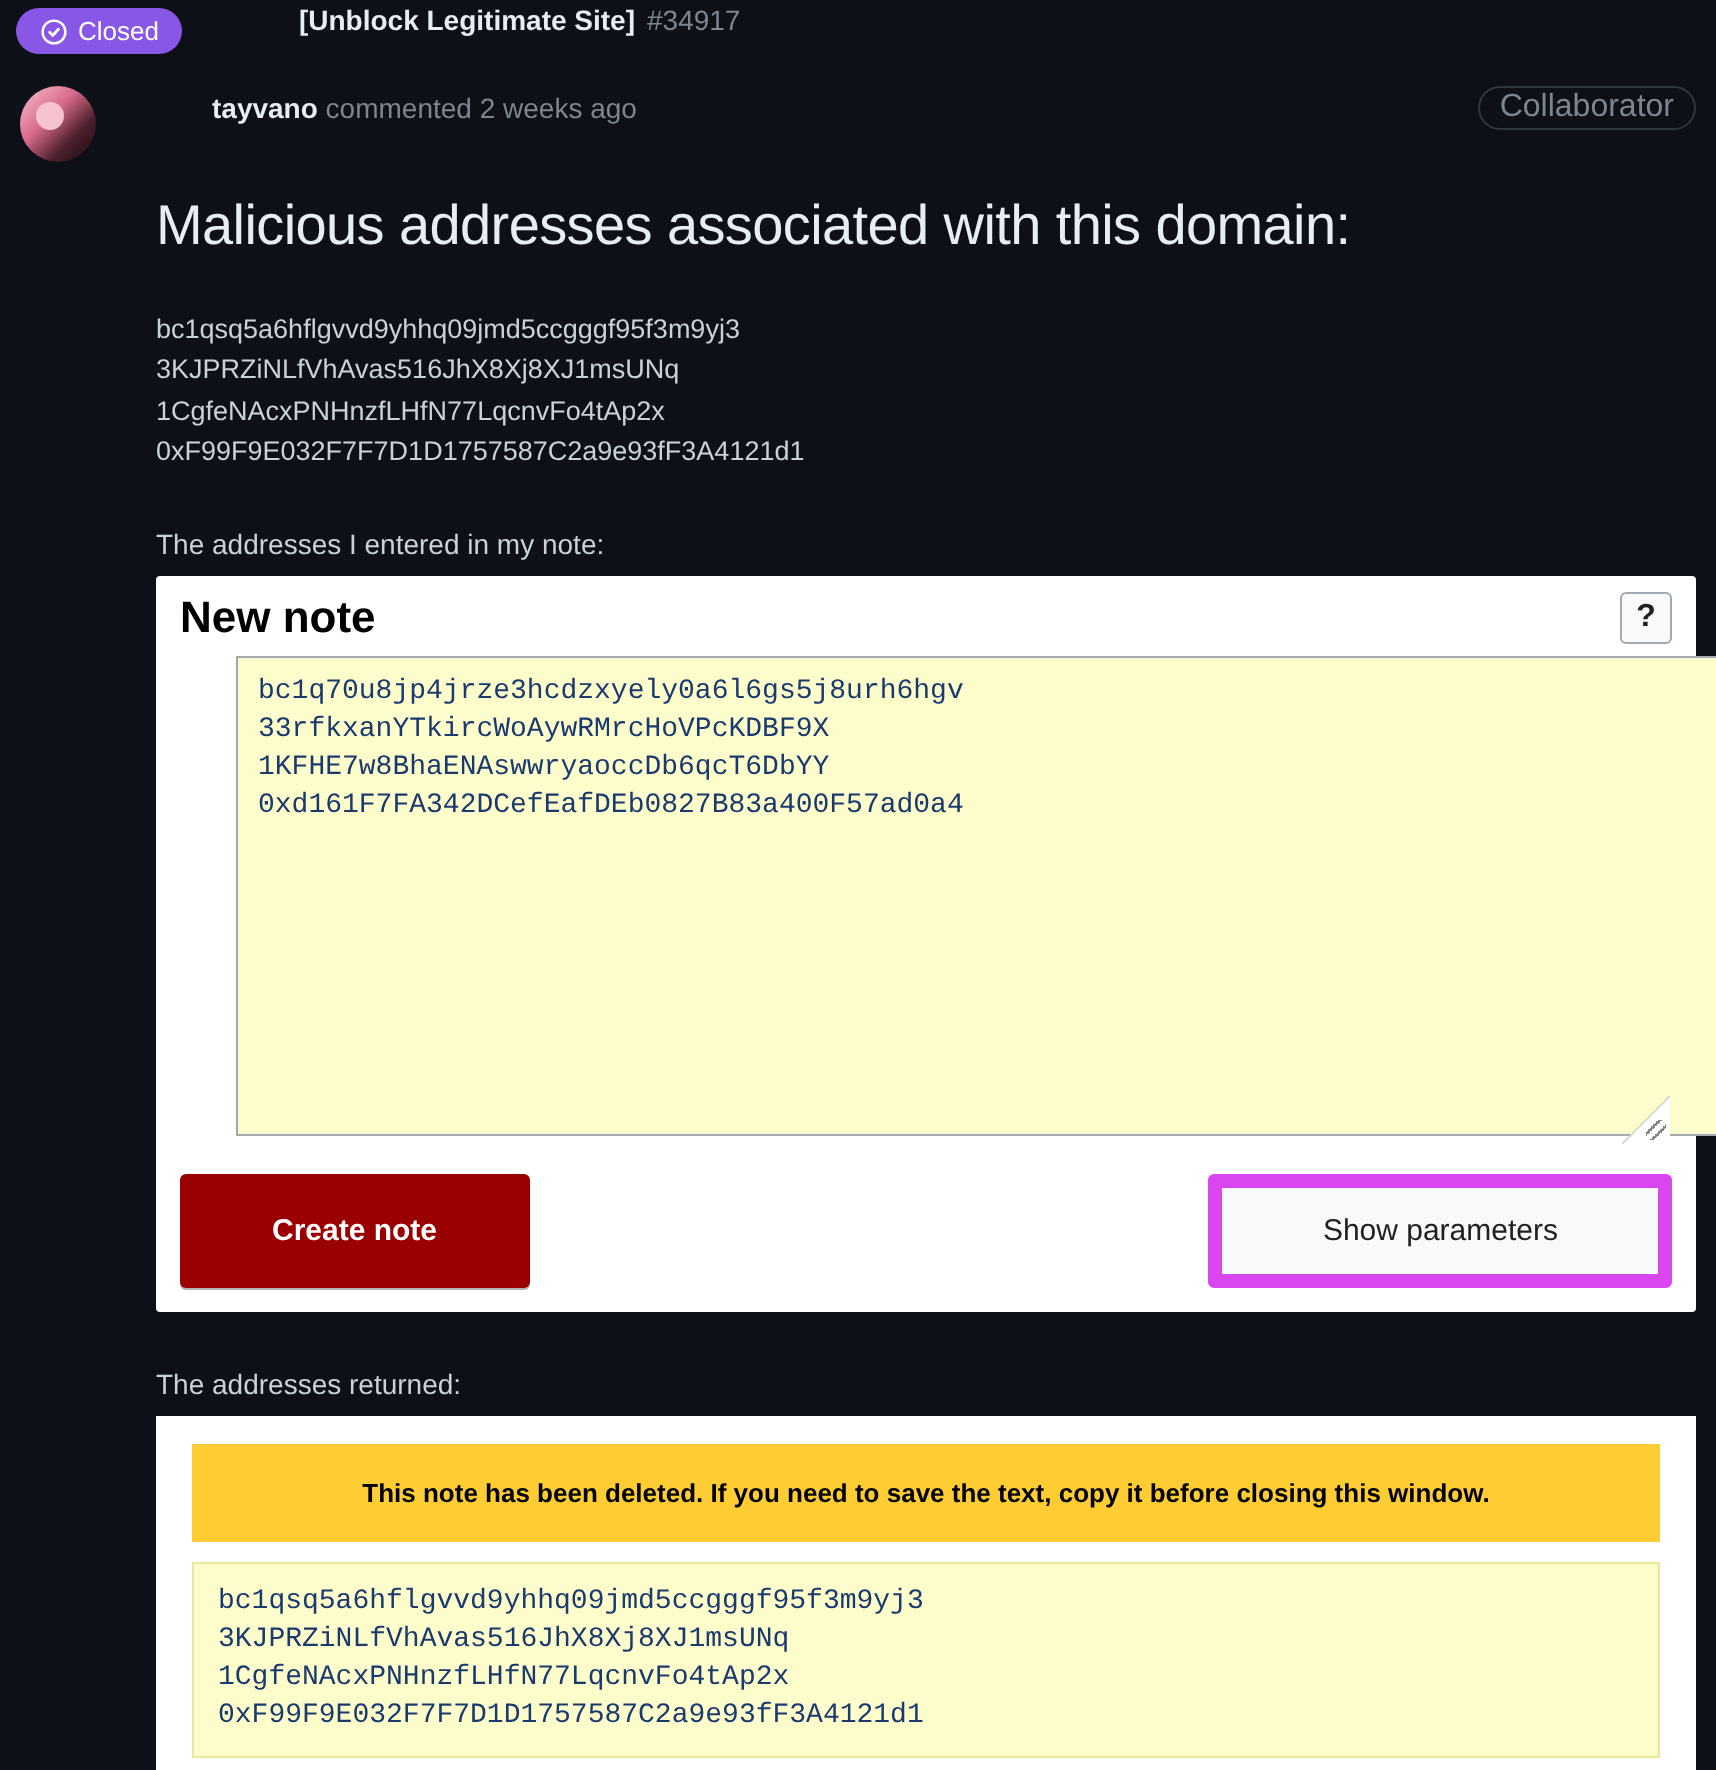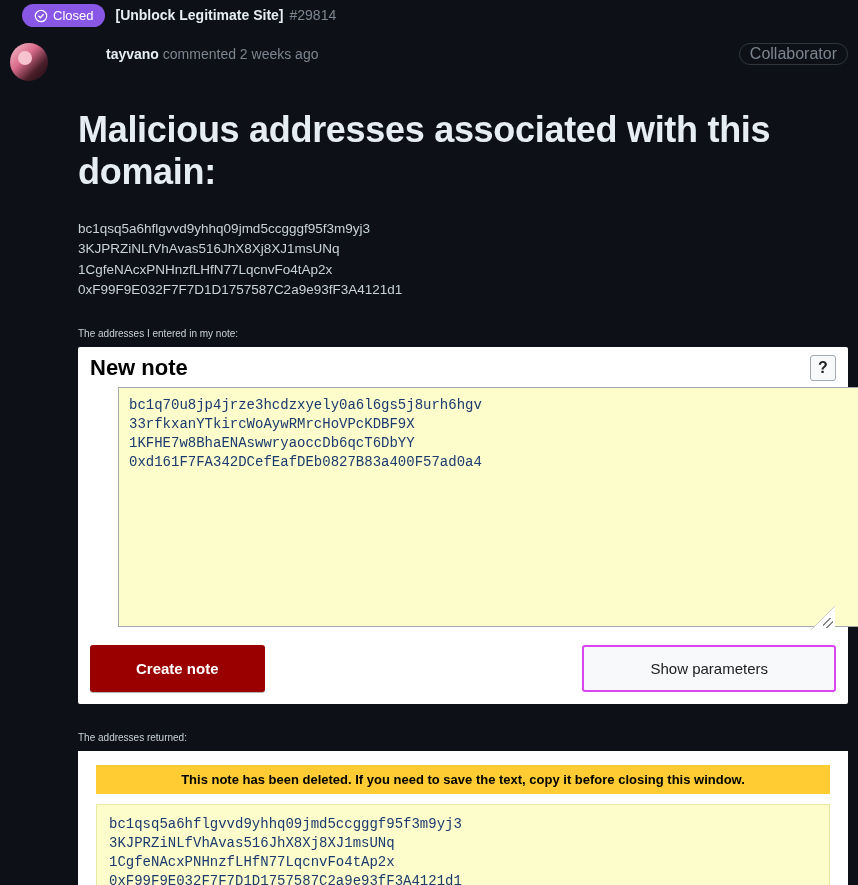--- a/index.html
+++ b/index.html
@@ -6,38 +6,38 @@
 body {
   background: #0d1117;
   color: #c9d1d9;
   font-family: -apple-system, BlinkMacSystemFont, "Segoe UI", Helvetica, Arial, sans-serif;
   width: 858px;
   height: 885px;
   overflow: hidden;
 }
 .header {
   display: flex;
-  padding: 2px 10px 8px 22px;
-  align-items: center;
+  padding: 2px 10px 8px 8px;
+  align-items: flex-start;
 }
 .status-badge {
   background: #8957e5;
   color: #fff;
   border-radius: 12px;
   padding: 4px 12px;
   display: flex;
   align-items: center;
   font-size: 13px;
   font-weight: 500;
   margin-right: 10px;
   margin-top: 2px;
 }
 .status-badge svg { margin-right: 5px; }
 .issue-meta { flex: 1; }
-.issue-title-line { display: flex; align-items: baseline; }
+.issue-title-line { display: flex; align-items: baseline; margin-left: 48px; }
 .issue-title { color: #e6edf3; font-size: 14px; font-weight: 600; }
 .issue-number { color: #7d8590; font-size: 14px; margin-left: 6px; }
 .issue-sub { color: #7d8590; font-size: 13px; }
 .issue-sub .author-link { color: #7d8590; font-weight: 600; }
 
 .comment-wrap { display: flex; padding: 0 10px; }
 .avatar {
   width: 38px; height: 38px; border-radius: 50%;
   background: linear-gradient(135deg,#f8c3d0 0%,#d86a8a 40%,#4a1e2a 70%,#1a0a0e 100%);
   flex-shrink: 0; margin-top: 8px;
@@ -55,26 +55,26 @@
   margin-left: 28px;
 }
 .comment-head-left { color: #7d8590; font-size: 14px; }
 .comment-head-left .commenter { color: #e6edf3; font-weight: 600; }
 .collab-badge {
   border: 1px solid #30363d; color: #7d8590; font-size: 16px;
   border-radius: 16px; padding: 1px 10px;
 }
 
 .section-title {
-  color: #e6edf3; font-size: 36px; font-weight: 700;
-  margin: 36px 0 26px 0;
+  color: #e6edf3; font-size: 28px; font-weight: 400;
+  margin: 24px 0 26px 0;
   letter-spacing: -0.3px;
 }
 .addr-list { font-size: 13.5px; color: #c9d1d9; line-height: 1.5; }
-.note-label { font-size: 10px; color: #c9d1d9; margin: 28px 0 8px 0; }
+.note-label { font-size: 14px; color: #c9d1d9; margin: 28px 0 8px 0; }
 
 .panel {
   background: #ffffff; color: #000; border-radius: 2px; padding: 8px 12px 12px 12px;
 }
 .panel-head { display:flex; justify-content:space-between; align-items:center; padding: 0 0 6px 0;}
 .panel-title { font-size: 22px; font-weight: 700; }
 .help-btn {
   width: 26px; height: 26px; border: 1px solid #a2a9b1; border-radius: 3px;
   background: #f8f9fa; font-size: 16px; font-weight: 700; color:#202122;
   display:flex;align-items:center;justify-content:center;
@@ -98,26 +98,26 @@
   pointer-events:none;
 }
 .panel-buttons { display:flex; justify-content:space-between; margin-top: 14px;}
 .btn-primary {
   background: #9b0000; color:#fff; font-size:15px; font-weight:600;
   border:none; border-radius:3px; padding: 13px 46px; cursor:pointer;
   box-shadow: 0 1px 0 rgba(0,0,0,0.3);
 }
 .btn-secondary {
   background:#f8f9fa; color:#202122; font-size:15px;
-  border:2px solid #d946ef; border-radius:3px; padding: 13px 66px; cursor:pointer;
+  border:7px solid #d946ef; border-radius:3px; padding: 13px 50px; cursor:pointer;
 }
 
 .banner{
   background:#ffcc33; color:#000; font-size:13px; font-weight:600;
-  text-align:center; padding: 7px 4px; margin-bottom:10px;
+  text-align:center; padding: 17px 4px; margin-bottom:10px;
 }
 .contents-box{
   background:#fdfdcb; border:1px solid #e8e8a0; padding:10px 12px;
   font-family:"Courier New",monospace; font-size:14px; color:#1a3a6e; line-height:1.35;
 }
 .panel2 { background:#fff; color:#000; padding:14px 18px 18px 18px;}
 .panel2-title{ font-size:21px; font-weight:700; margin-bottom:12px;}
 </style>
 </head>
 <body>
@@ -126,21 +126,21 @@
   <div class="status-badge">
     <svg width="14" height="14" viewBox="0 0 16 16" fill="none">
       <circle cx="8" cy="8" r="6.5" stroke="#fff" stroke-width="1.4"></circle>
       <path d="M5.5 8.2l1.8 1.8 3.2-3.6" stroke="#fff" stroke-width="1.6" fill="none" stroke-linecap="round" stroke-linejoin="round"></path>
     </svg>
     <span>Closed</span>
   </div>
   <div class="issue-meta">
     <div class="issue-title-line">
       <span class="issue-title">[Unblock Legitimate Site]</span>
-      <span class="issue-number">#29814</span>
+      <span class="issue-number">#34917</span>
     </div>
   </div>
 </div>
 
 <div class="comment-wrap">
   <div class="avatar"></div>
   <div class="comment-body">
     <div class="comment-head">
       <div class="comment-head-left">
         <span class="commenter">tayvano</span><span> commented 2 weeks ago</span>

